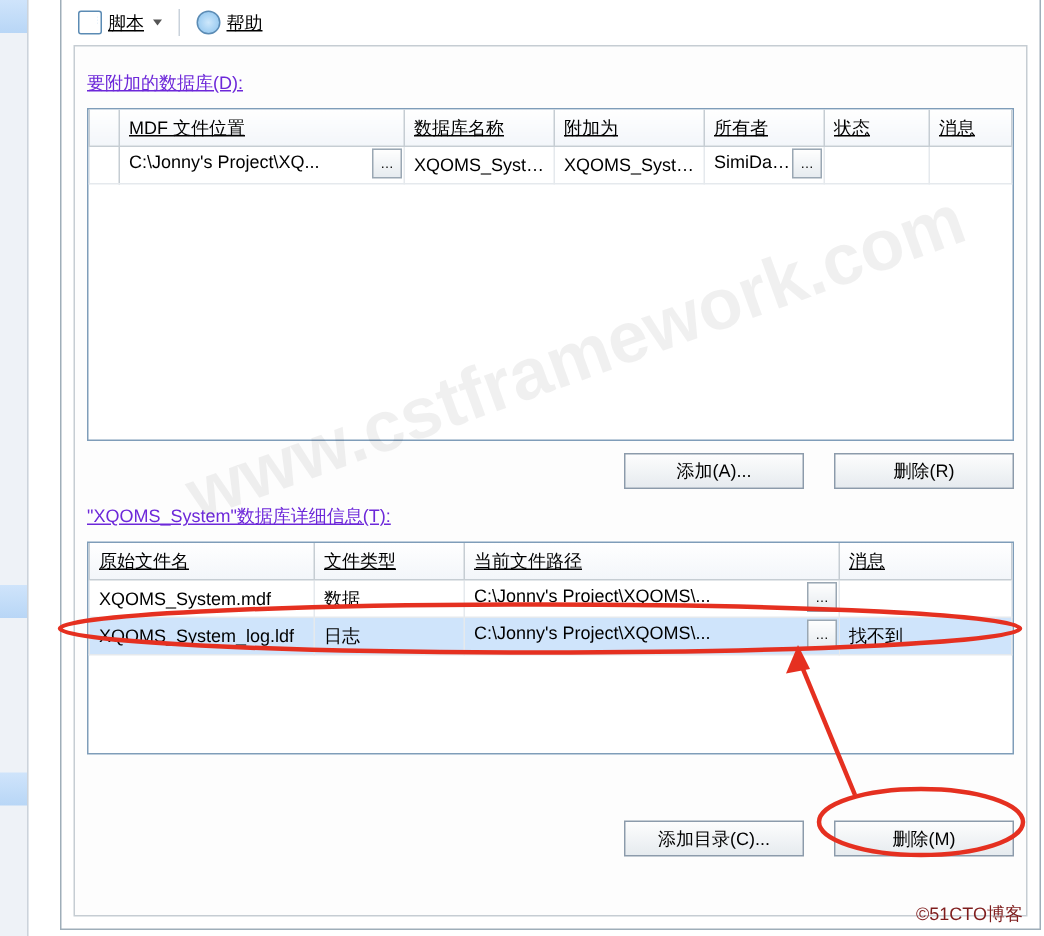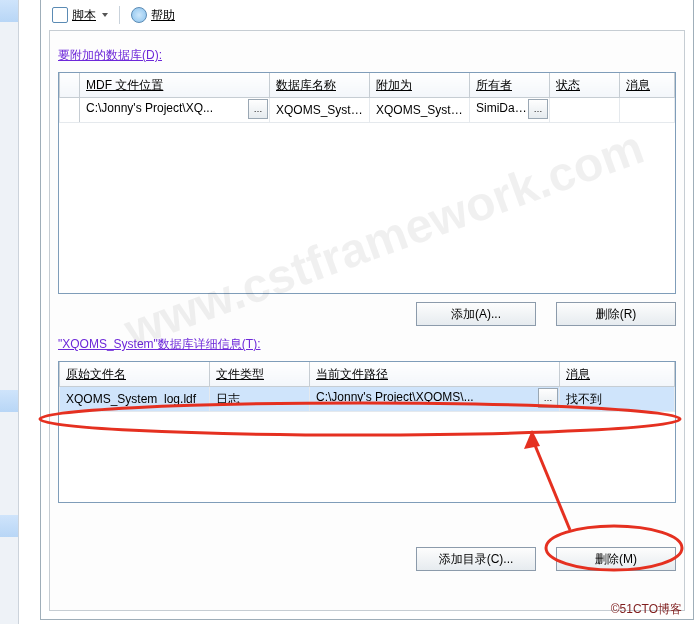--- a/index.html
+++ b/index.html
@@ -274,20 +274,29 @@
         </colgroup>
         <thead>
           <tr>
             <th>原始文件名</th>
             <th>文件类型</th>
             <th>当前文件路径</th>
             <th>消息</th>
           </tr>
         </thead>
         <tbody>
+          <tr>
+            <td>XQOMS_System.mdf</td>
+            <td>数据</td>
+            <td class="with-btn">
+              <span class="cell-label">C:\Jonny's Project\XQOMS\...</span>
+              <span class="cell-btn">…</span>
+            </td>
+            <td></td>
+          </tr>
           <tr class="sel">
             <td>XQOMS_System_log.ldf</td>
             <td>日志</td>
             <td class="with-btn">
               <span class="cell-label">C:\Jonny's Project\XQOMS\...</span>
               <span class="cell-btn">…</span>
             </td>
             <td>找不到</td>
           </tr>
         </tbody>

